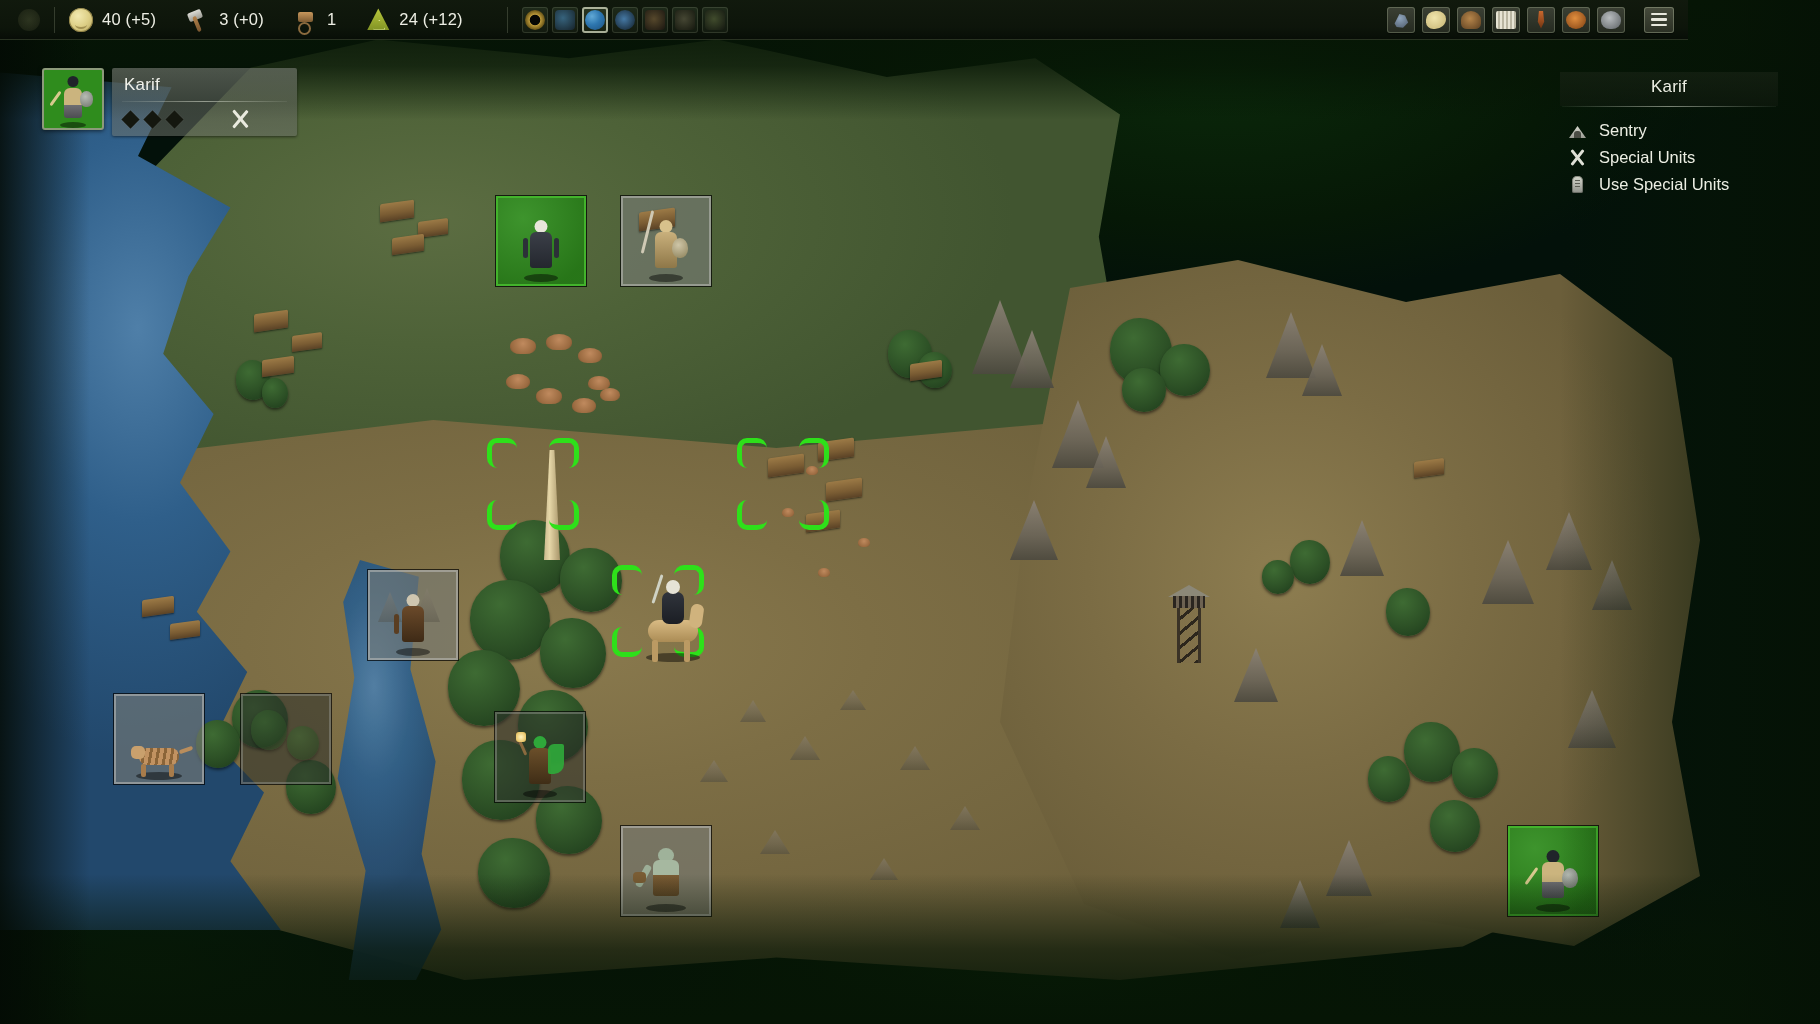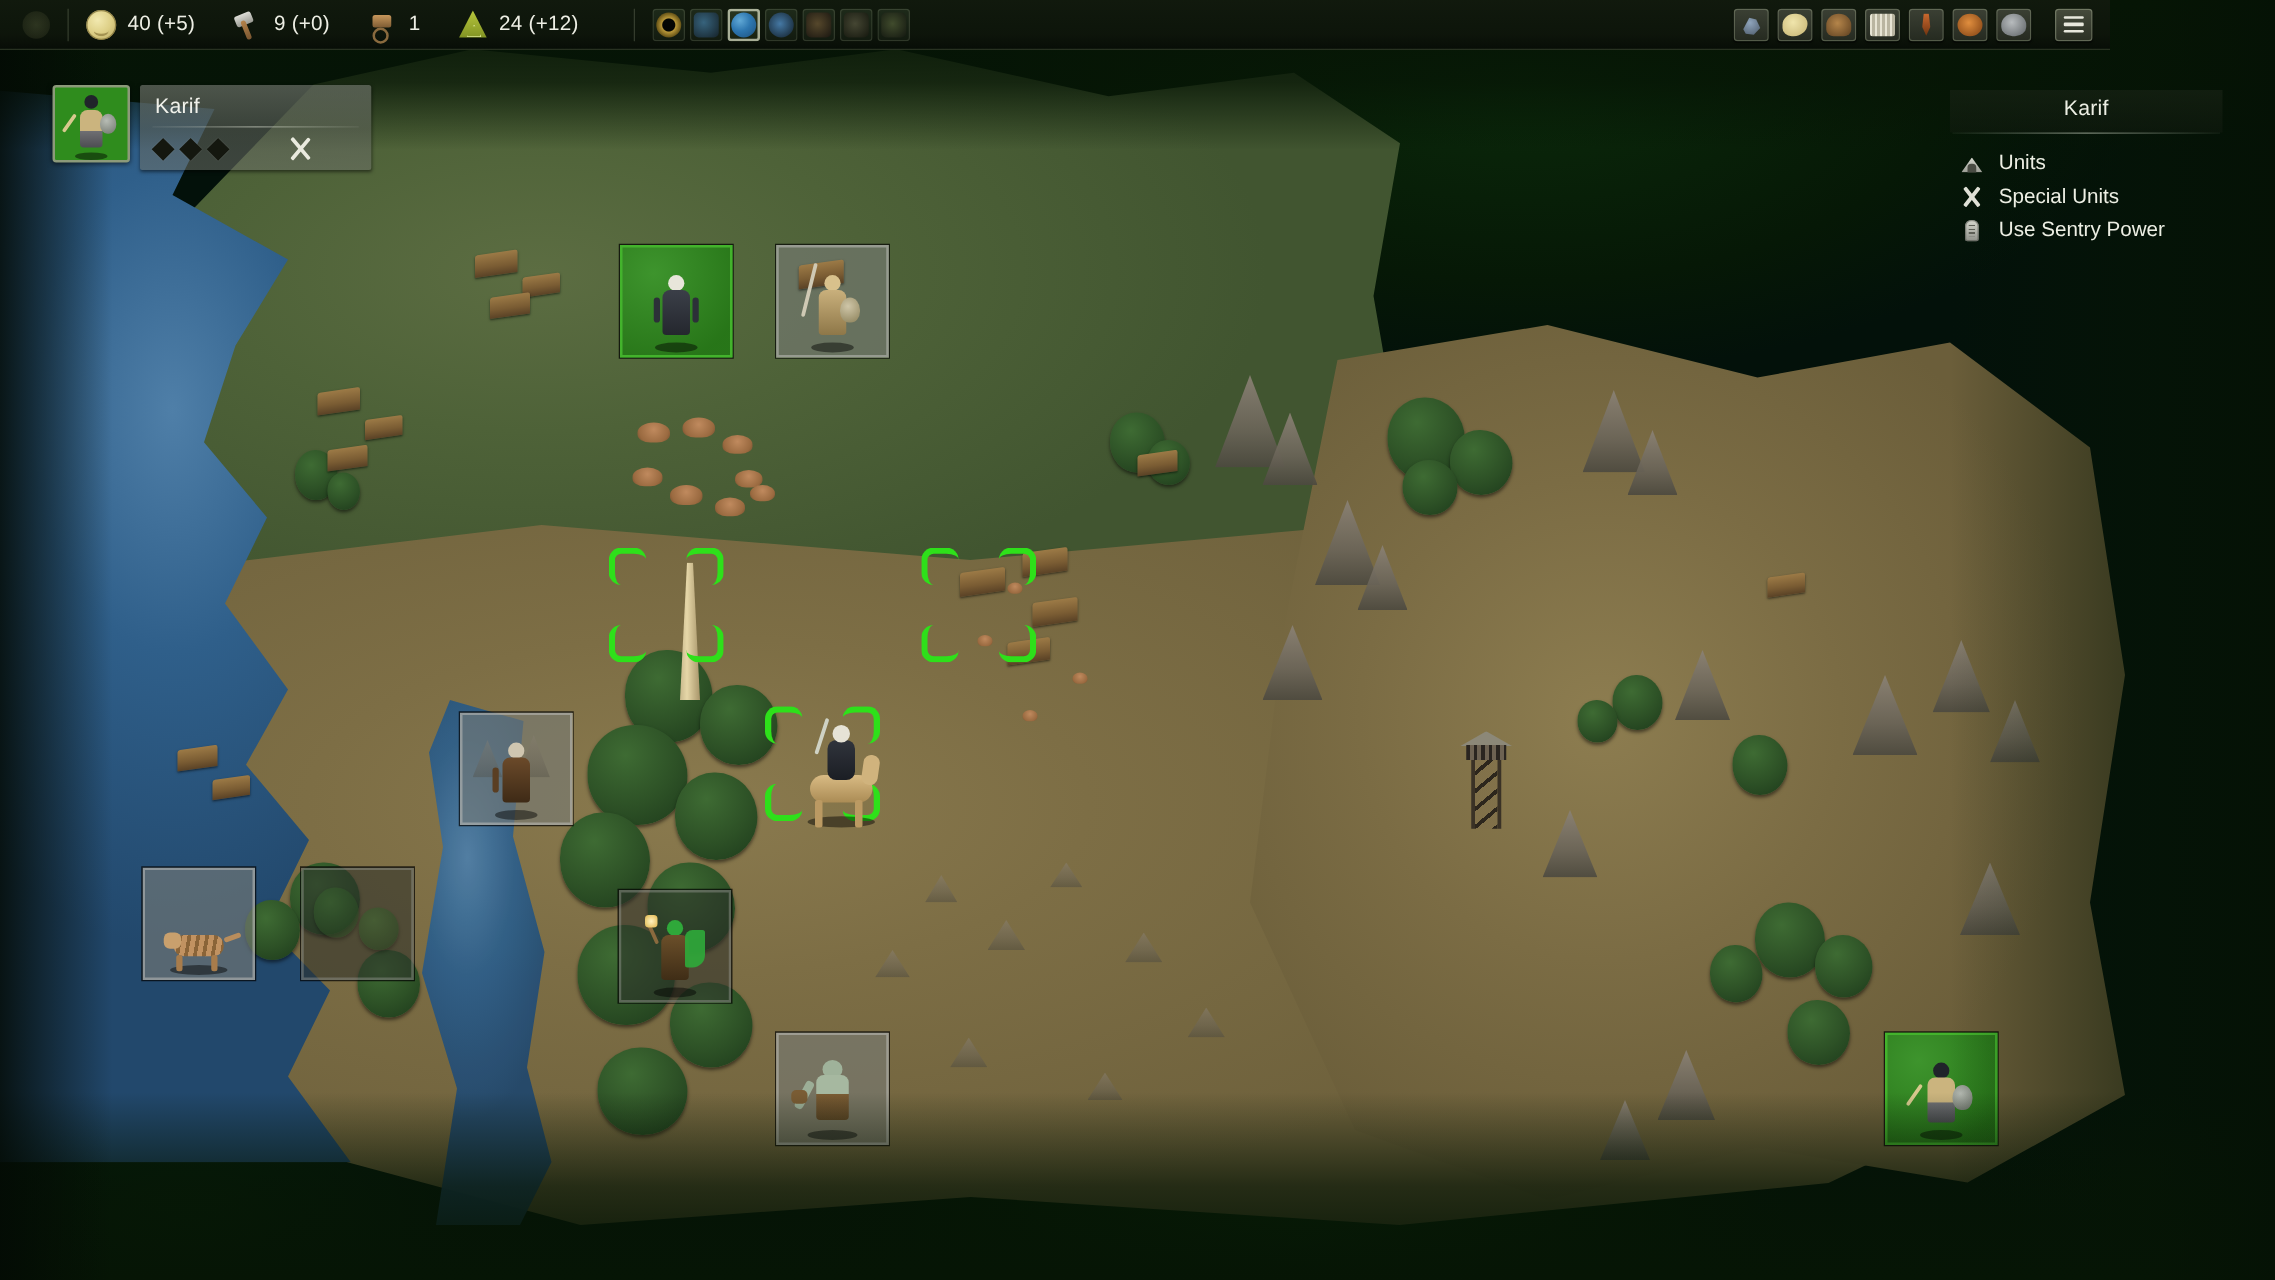--- a/index.html
+++ b/index.html
@@ -499,21 +499,21 @@
     <div style="width:18px"></div>
     <div style="width:22px;height:22px;opacity:.22;background:radial-gradient(circle,#9aa06a,#3a3c24);border-radius:50%;"></div>
     <div class="sep"></div>
 
     <div class="res">
       <div class="ico coin"></div>
       <span class="val">40 (+5)</span>
     </div>
     <div class="res">
       <div class="ico hammer"></div>
-      <span class="val">9 (+0)</span>
+      <span class="val">3 (+0)</span>
     </div>
     <div class="res">
       <div class="ico cart"></div>
       <span class="val">1</span>
     </div>
     <div class="res">
       <div class="ico science"></div>
       <span class="val">24 (+12)</span>
     </div>
 
@@ -601,25 +601,25 @@
       </div>
     </div>
   </div>
 
   <div id="context-menu">
     <div id="ctx-title">Karif</div>
     <div id="ctx-divider"></div>
 
     <div class="ctx-item">
       <span class="cicon tent"></span>
-      <span>Units</span>
+      <span>Sentry</span>
     </div>
     <div class="ctx-item">
       <span class="cicon axes"></span>
       <span>Special Units</span>
     </div>
     <div class="ctx-item">
       <span class="cicon tablet"></span>
-      <span>Use Sentry Power</span>
+      <span>Use Special Units</span>
     </div>
   </div>
 
 </div>
 
 </body></html>

